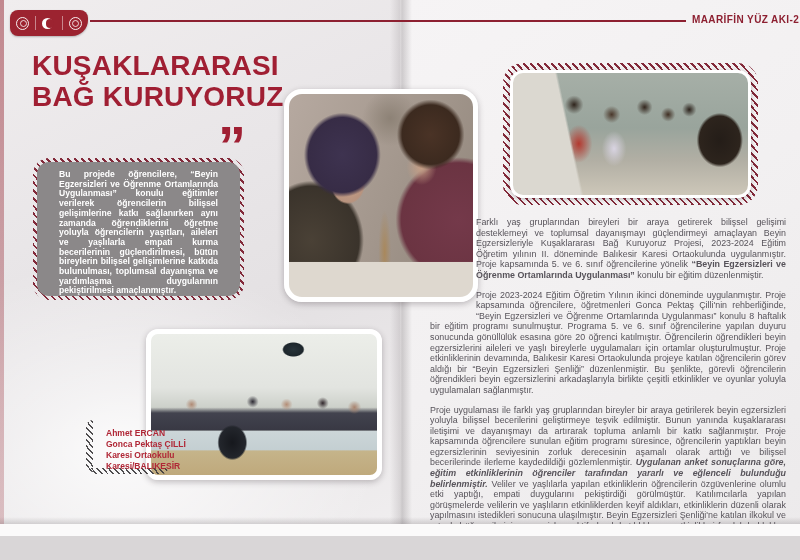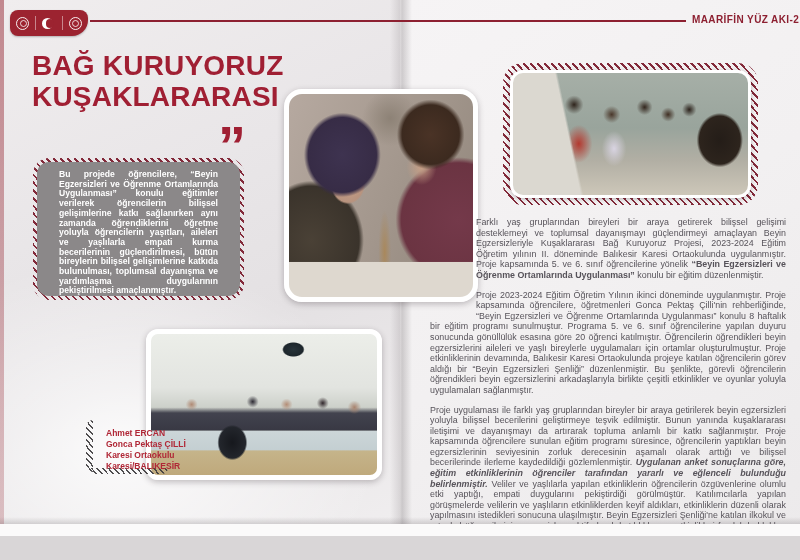--- a/index.html
+++ b/index.html
@@ -133,22 +133,22 @@
     <span class="emblem"></span>
     <span class="badge-sep"></span>
     <span class="crescent"></span>
     <span class="badge-sep"></span>
     <span class="emblem"></span>
   </div>
   <div id="header-rule"></div>
   <div id="header-tag">MAARİFİN YÜZ AKI-2</div>
 
   <div id="title-block">
+    <div class="title-bold">KUŞAKLARARASI</div>
     <div class="title-bold">BAĞ KURUYORUZ</div>
-    <div class="title-bold">KUŞAKLARARASI</div>
   </div>
   <div id="quote-glyph">”</div>
 
   <div id="quote-wrap" class="hatch-red">
     <div id="quote-box">
       <p>Bu projede öğrencilere, “Beyin Egzersizleri ve Öğrenme Ortamlarında Uygulanması” konulu eğitimler verilerek öğrencilerin bilişsel gelişimlerine katkı sağlanırken aynı zamanda öğrendiklerini öğretme yoluyla öğrencilerin yaşıtları, aileleri ve yaşlılarla empati kurma becerilerinin güçlendirilmesi, bütün bireylerin bilişsel gelişimlerine katkıda bulunulması, toplumsal dayanışma ve yardımlaşma duygularının pekiştirilmesi amaçlanmıştır.</p>
     </div>
   </div>
 
   <div id="photo-elderly" class="photo"></div>

